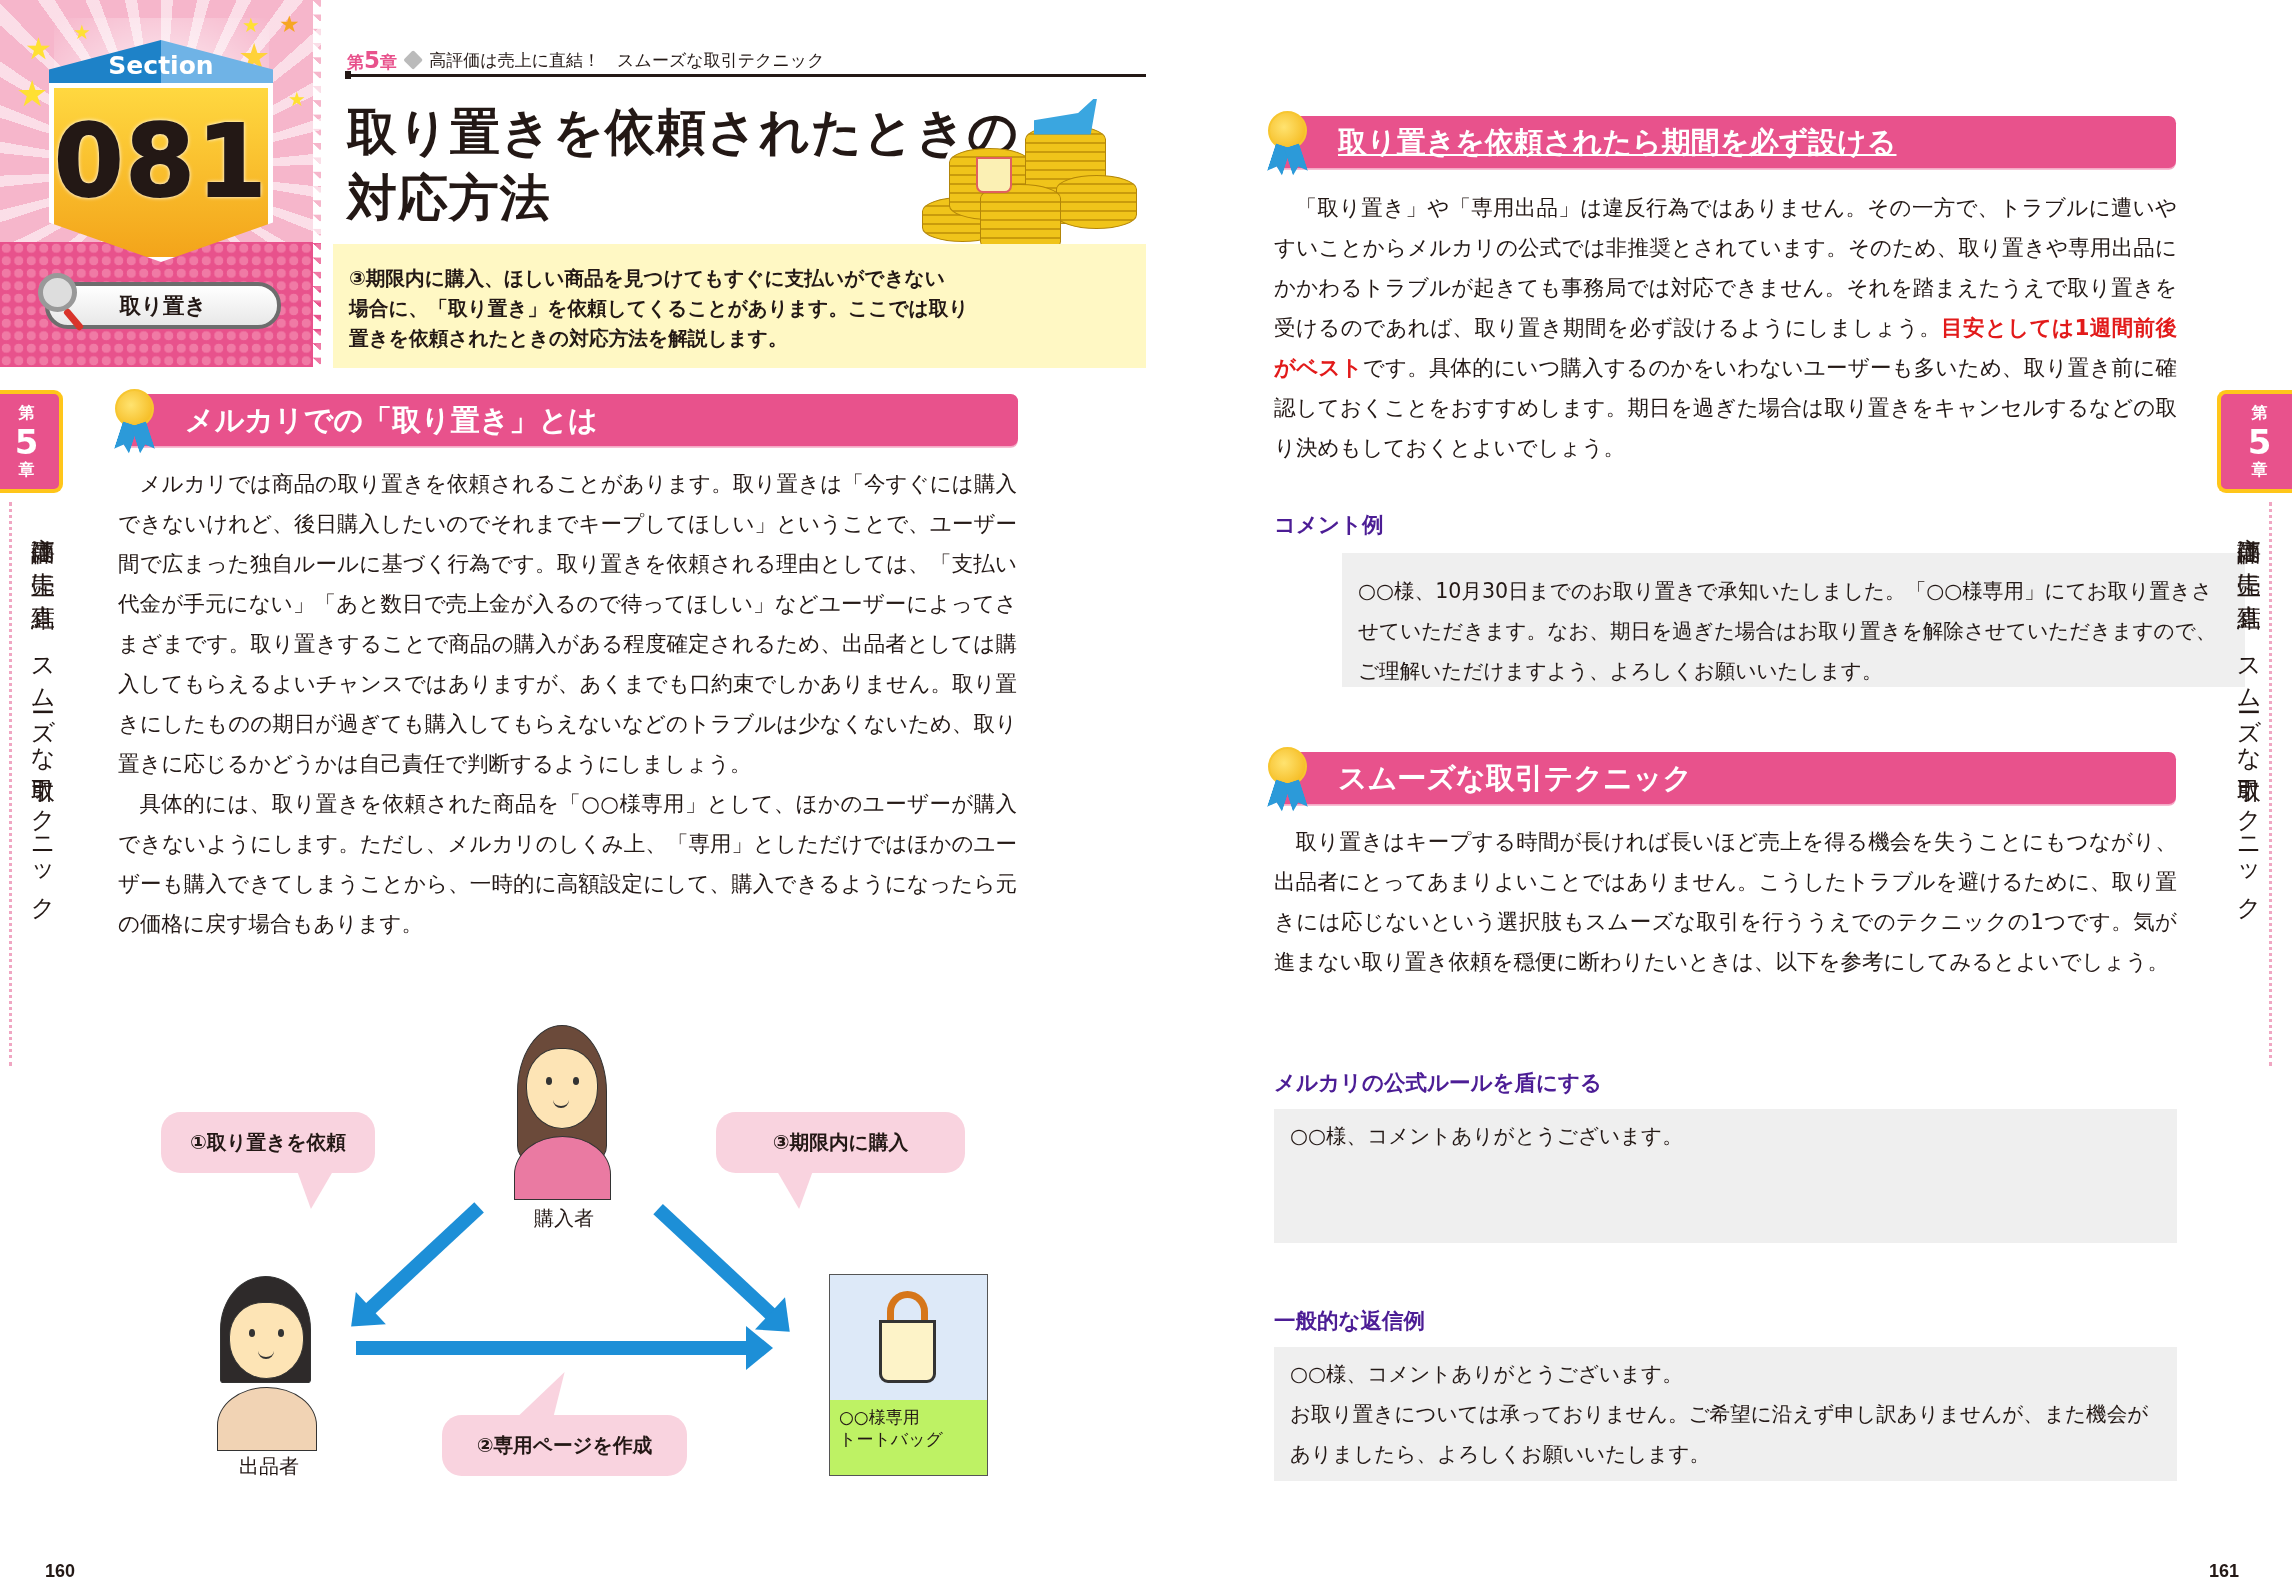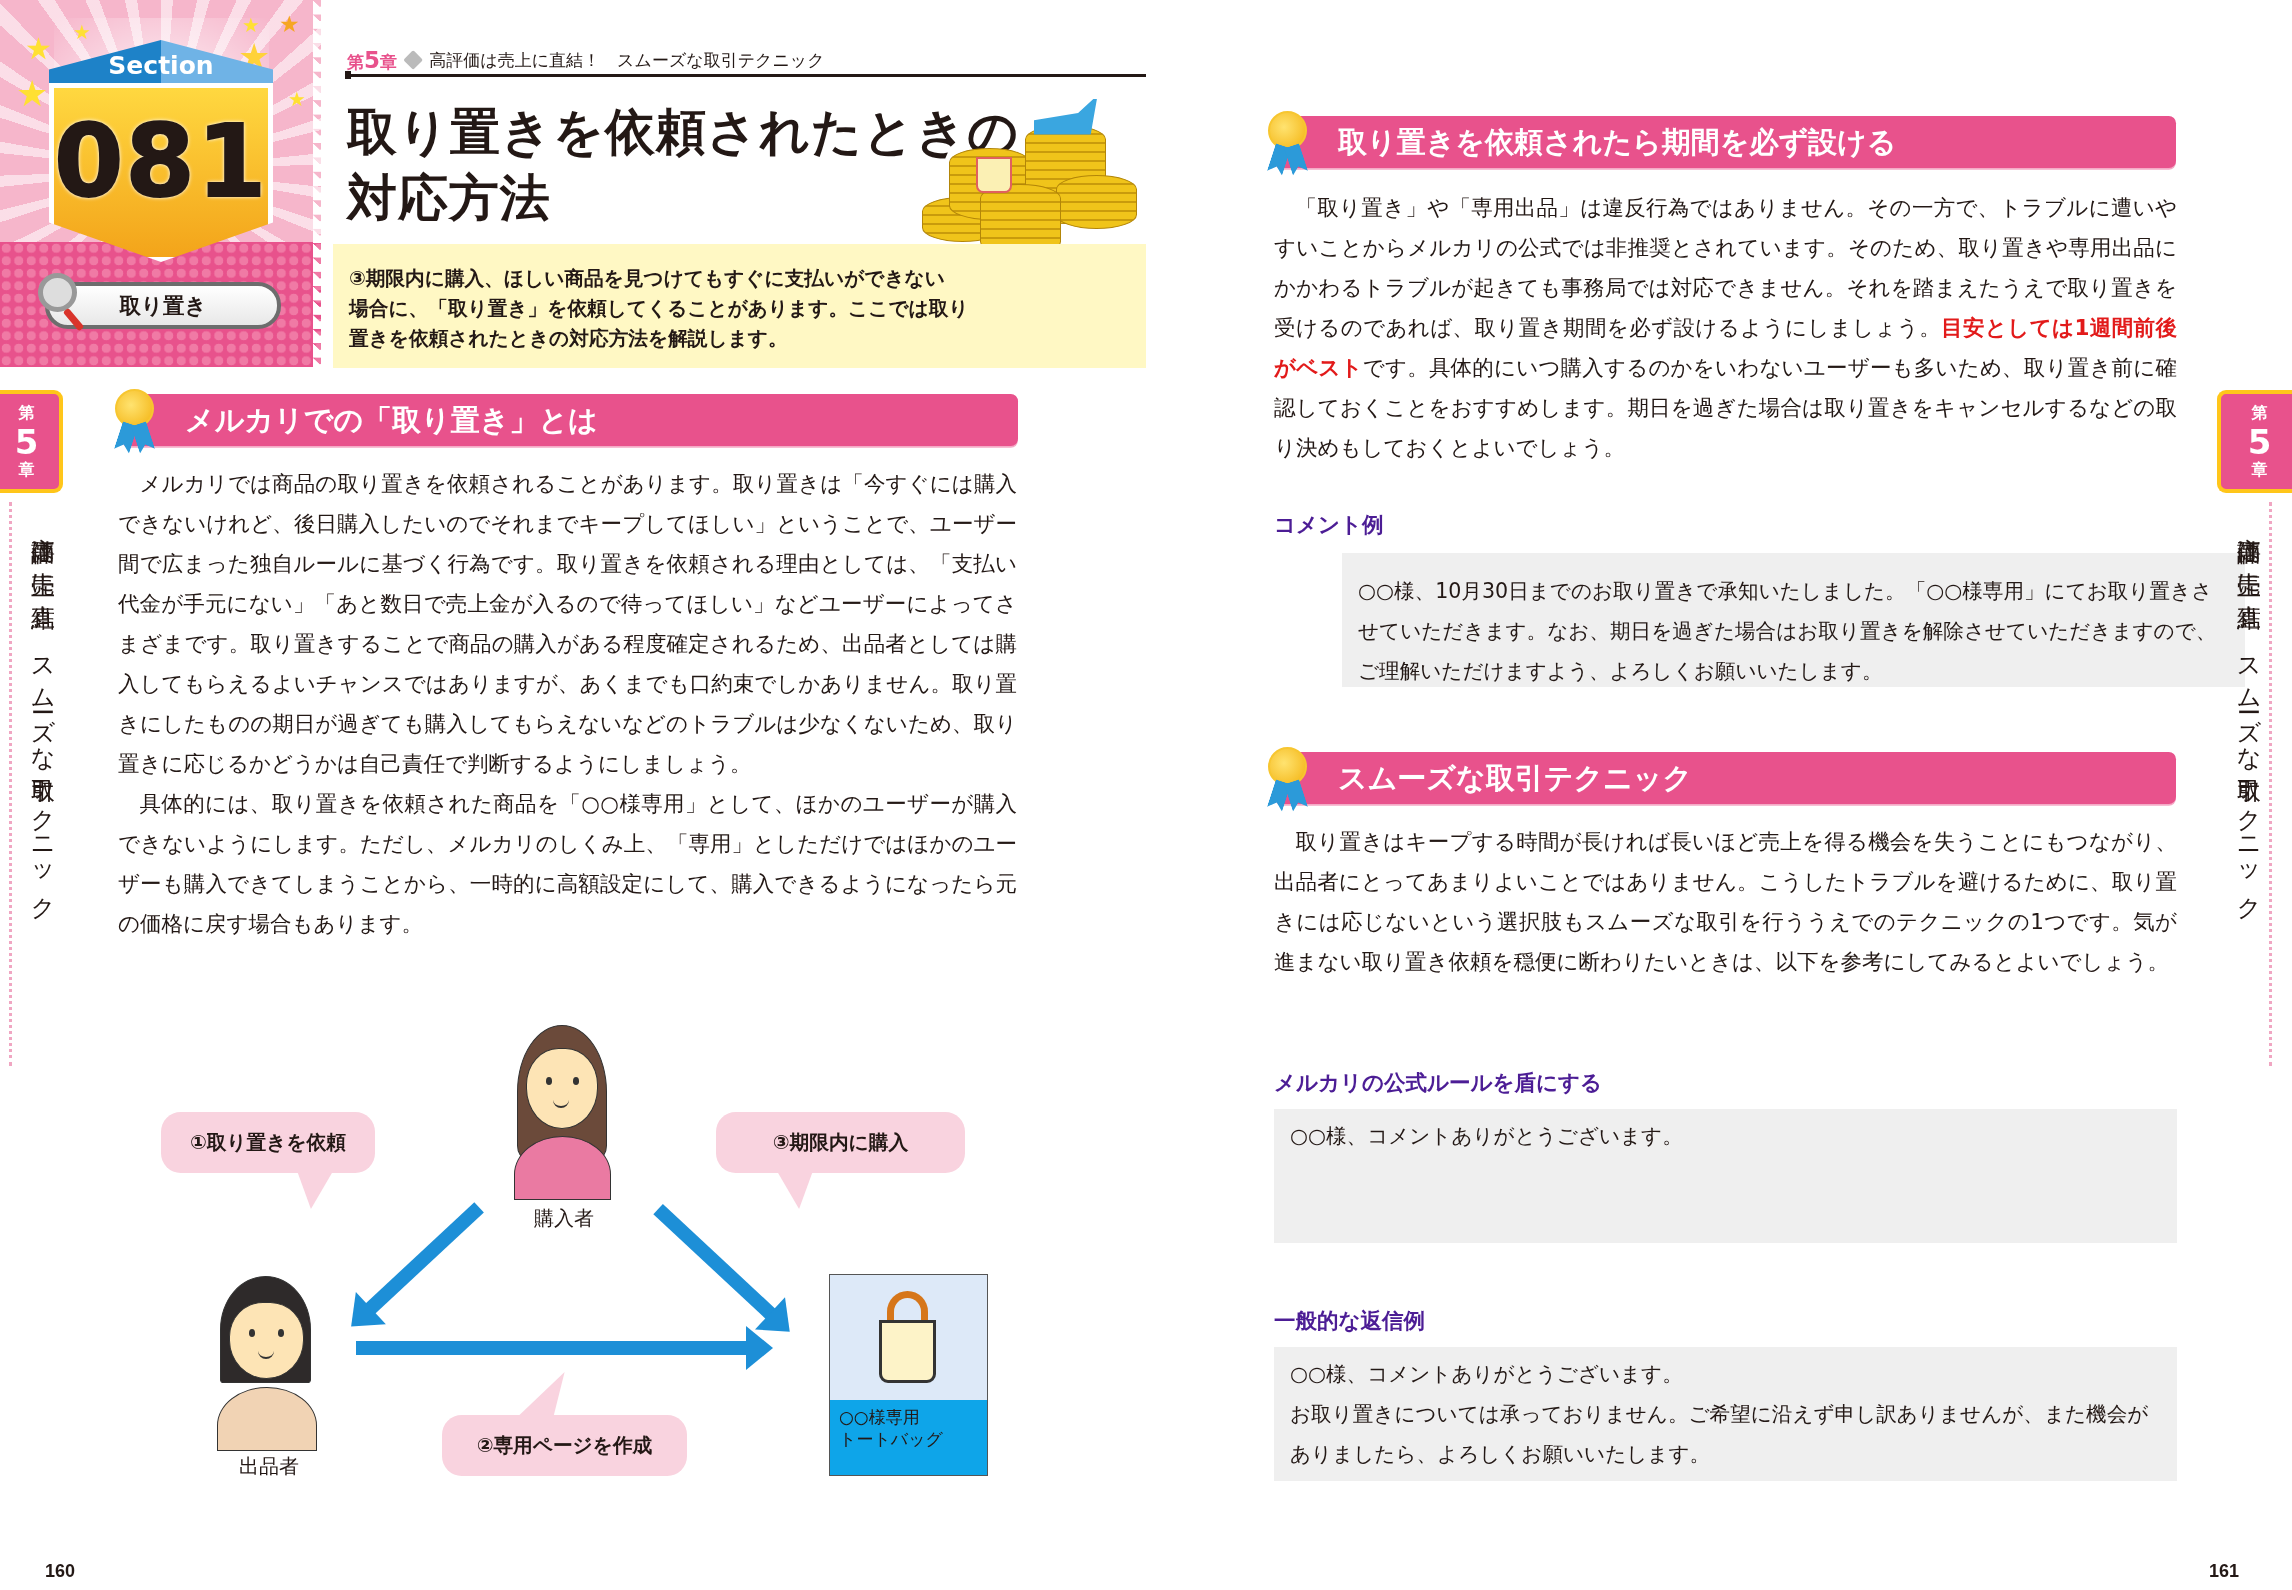--- a/index.html
+++ b/index.html
@@ -70,21 +70,21 @@
   .b2::after { left: 81px; top: -43px; border-left: 36px solid transparent; border-bottom: 45px solid #f9d3df; transform: skewX(-14deg); }
   .person { position: absolute; }
   .p-hair { position: absolute; border-radius: 50% 50% 10% 10%; }
   .p-face { position: absolute; background: #fde4b5; border: 1.8px solid #333; border-radius: 45% 45% 50% 50%; }
   .p-body { position: absolute; border: 1.8px solid #333; border-radius: 50% 50% 0 0 / 60% 60% 0 0; }
   .p-eye { position: absolute; width: 6.3px; height: 8px; border-radius: 50%; background: #333; }
   .p-mouth { position: absolute; width: 16px; height: 8px; border-bottom: 2.7px solid #333; border-radius: 0 0 9px 9px; }
   .p-label { position: absolute; font-size: 20px; font-weight: normal; text-align: center; }
   .arrow { position: absolute; height: 14.3px; background: #1d8fd7; transform-origin: left center; }
   .arrow::after { content: ""; position: absolute; right: -23px; top: -15px; border-left: 27px solid #1d8fd7; border-top: 22.4px solid transparent; border-bottom: 22.4px solid transparent; }
-  .product-card { position: absolute; left: 829px; top: 1274px; width: 159px; height: 202px; border: 1.8px solid #555; background: #0ea5e9; }
+  .product-card { position: absolute; left: 829px; top: 1274px; width: 159px; height: 202px; border: 1.8px solid #555; background: #bef264; }
   .product-img { height: 125px; background: #dde9f8; position: relative; }
   .bag { position: absolute; left: 49px; top: 45px; width: 57px; height: 63px; background: #fdf3c8; border: 3.6px solid #333; border-radius: 0 0 9px 9px; }
   .bag-handle { position: absolute; left: 57px; top: 16px; width: 41px; height: 50px; border: 7.2px solid #d6761a; border-bottom: none; border-radius: 21.5px 21.5px 0 0; }
   .product-name { padding: 7.2px 9px; font-size: 17px; line-height: 21.5px; }
 
   .page-num { position: absolute; font-size: 18px; font-weight: bold; font-family: "Liberation Sans", sans-serif; }
 
   
   .sub-h { position: absolute; color: #4c1d95; font-weight: bold; font-size: 21.5px; }
   .grey-box { position: absolute; background: #efefef; padding: 0 16px; font-size: 20.6px; line-height: 40px; }
@@ -211,21 +211,21 @@
     </div>
     <div class="product-name">
       <div>○○様専用</div>
       <div>トートバッグ</div>
     </div>
   </div>
 </div>
 
 <div class="page-num" style="left:45px;top:1561px;">160</div>
 
-<div class="h2" style="left:1275px;top:116px;width:901px;">
+<div class="h2" style="left:1275px;top:116px;width:901px;text-decoration:underline;">
   <div class="medal">
       <div class="disc"></div>
       <div class="rib1"></div>
       <div class="rib2"></div>
     </div>
   <span>取り置きを依頼されたら期間を必ず設ける</span>
 </div>
 
 <div class="para" style="left:1274px;top:188px;width:903px;">
   <p><span>「取り置き」や「専用出品」は違反行為ではありません。その一方で、トラブルに遭いやすいことからメルカリの公式では非推奨とされています。そのため、取り置きや専用出品にかかわるトラブルが起きても事務局では対応できません。それを踏まえたうえで取り置きを受けるのであれば、取り置き期間を必ず設けるようにしましょう。</span><span class="red">目安としては1週間前後がベスト</span><span>です。具体的にいつ購入するのかをいわないユーザーも多いため、取り置き前に確認しておくことをおすすめします。期日を過ぎた場合は取り置きをキャンセルするなどの取り決めもしておくとよいでしょう。</span></p>

